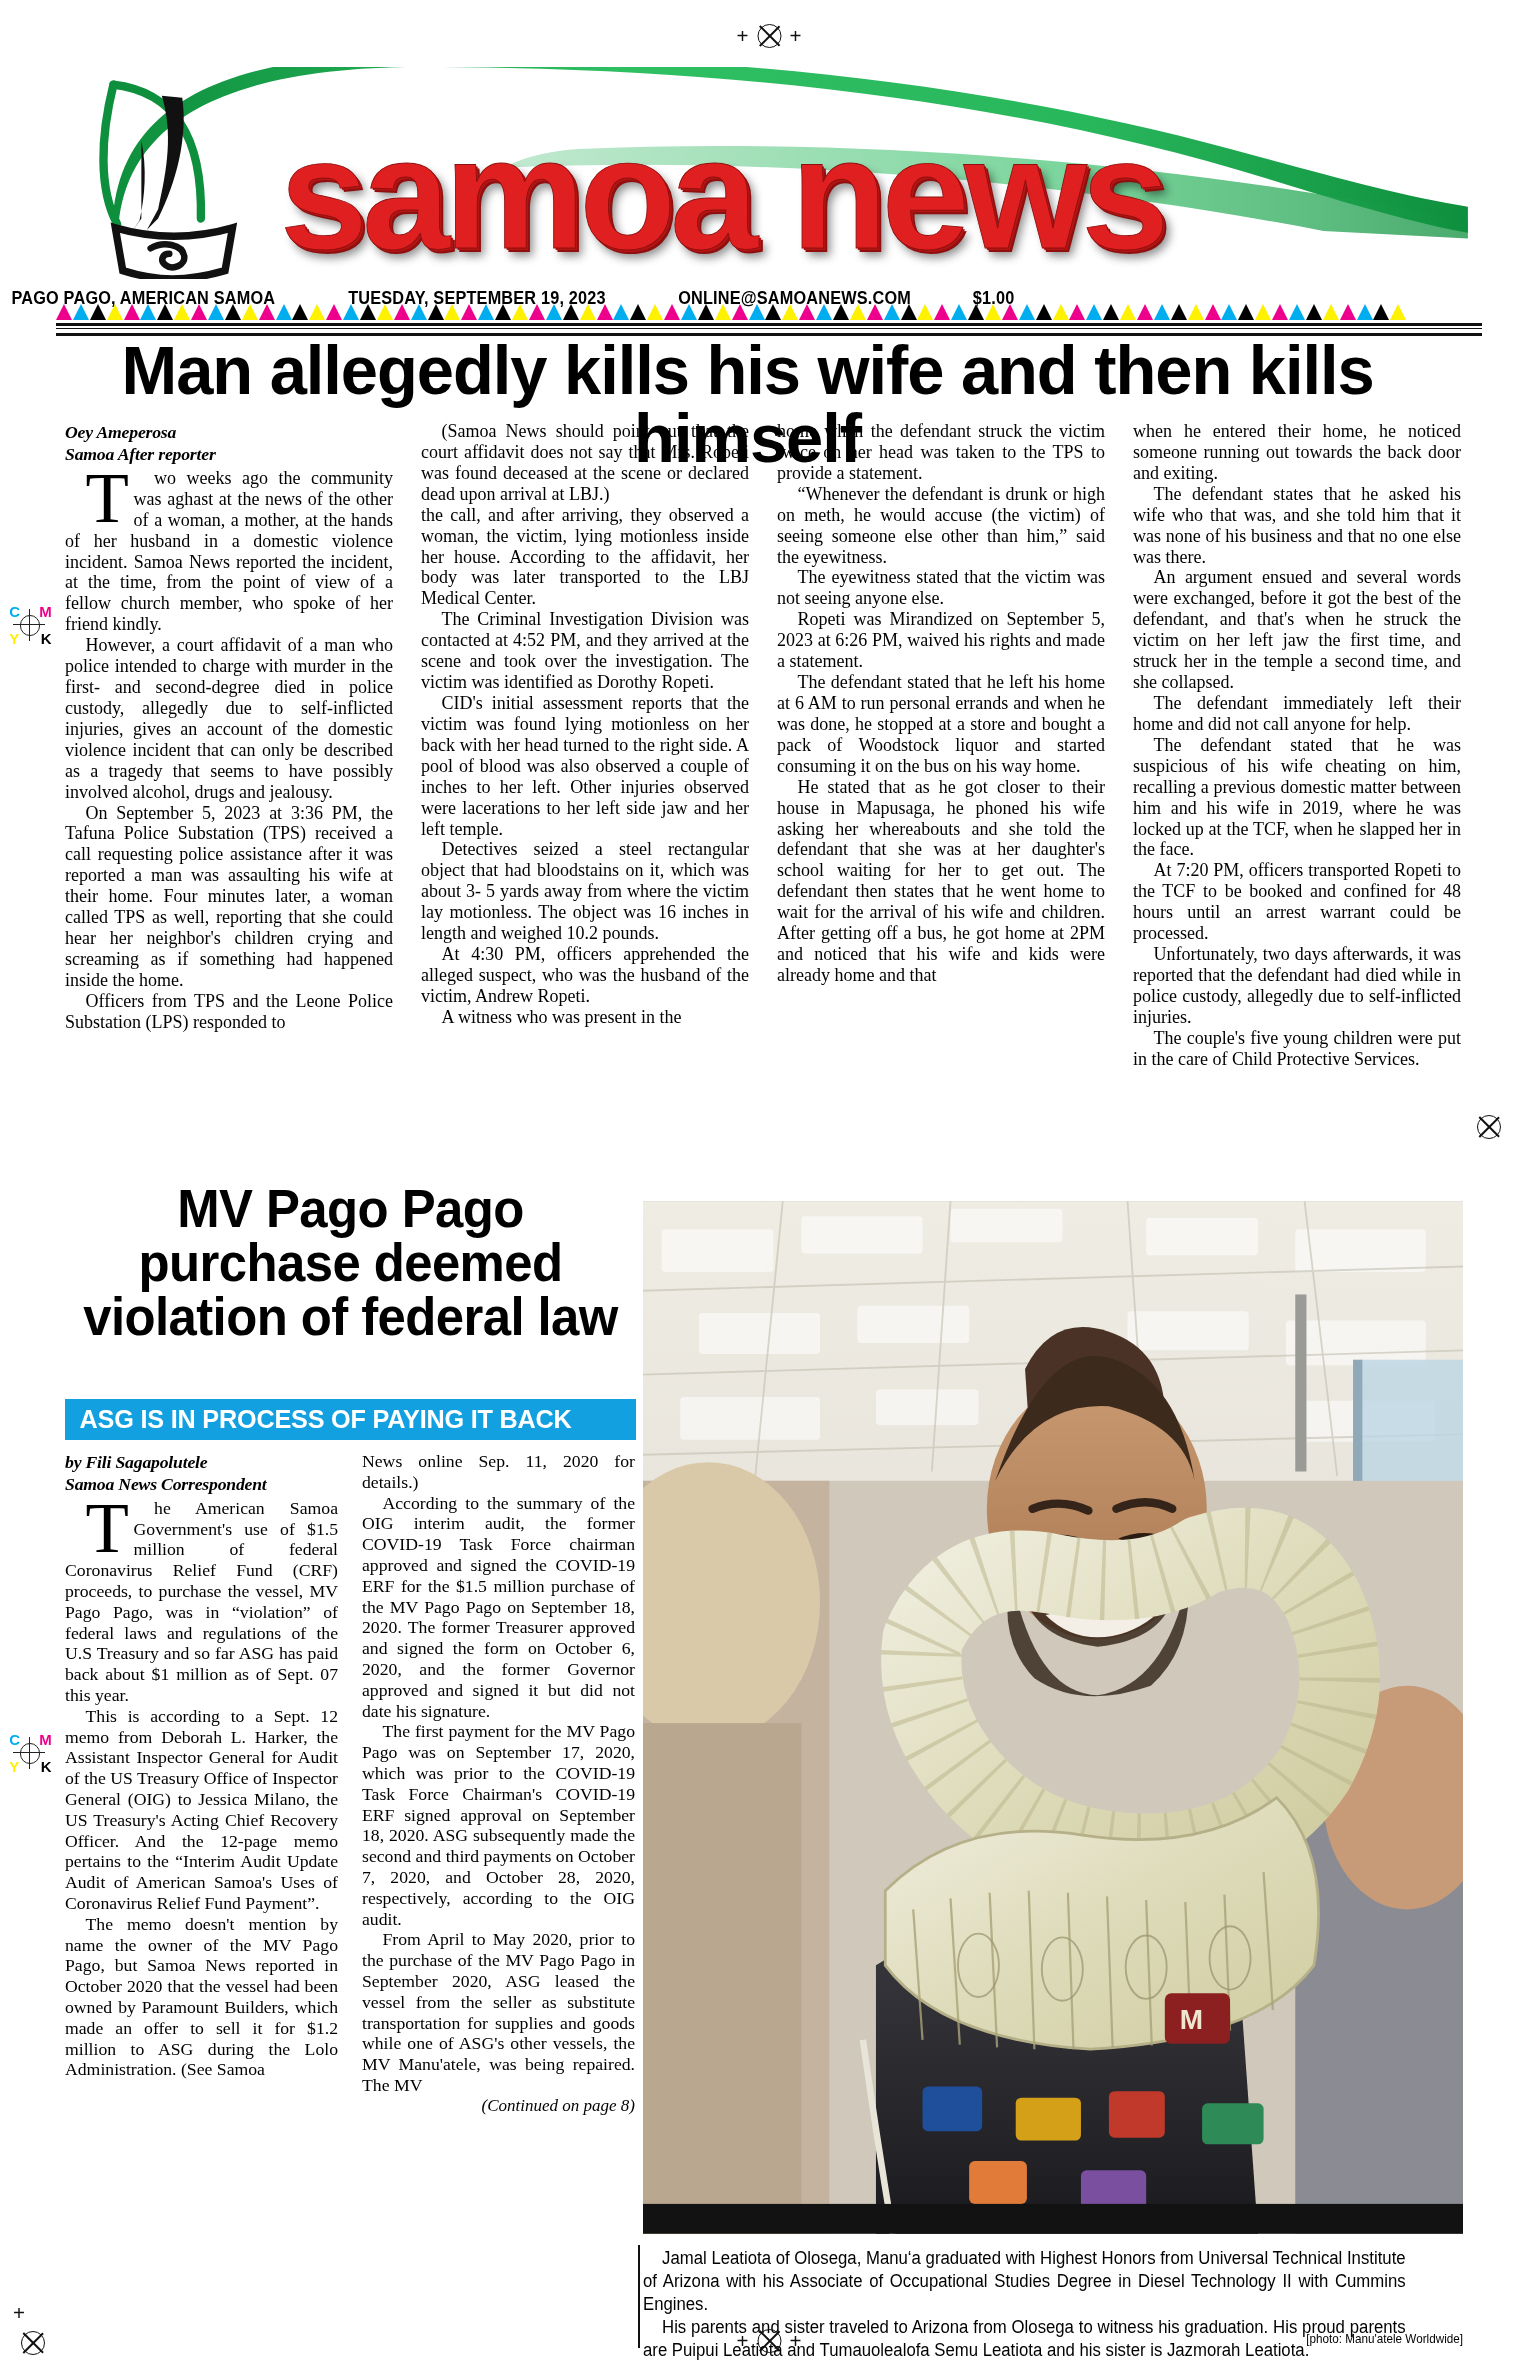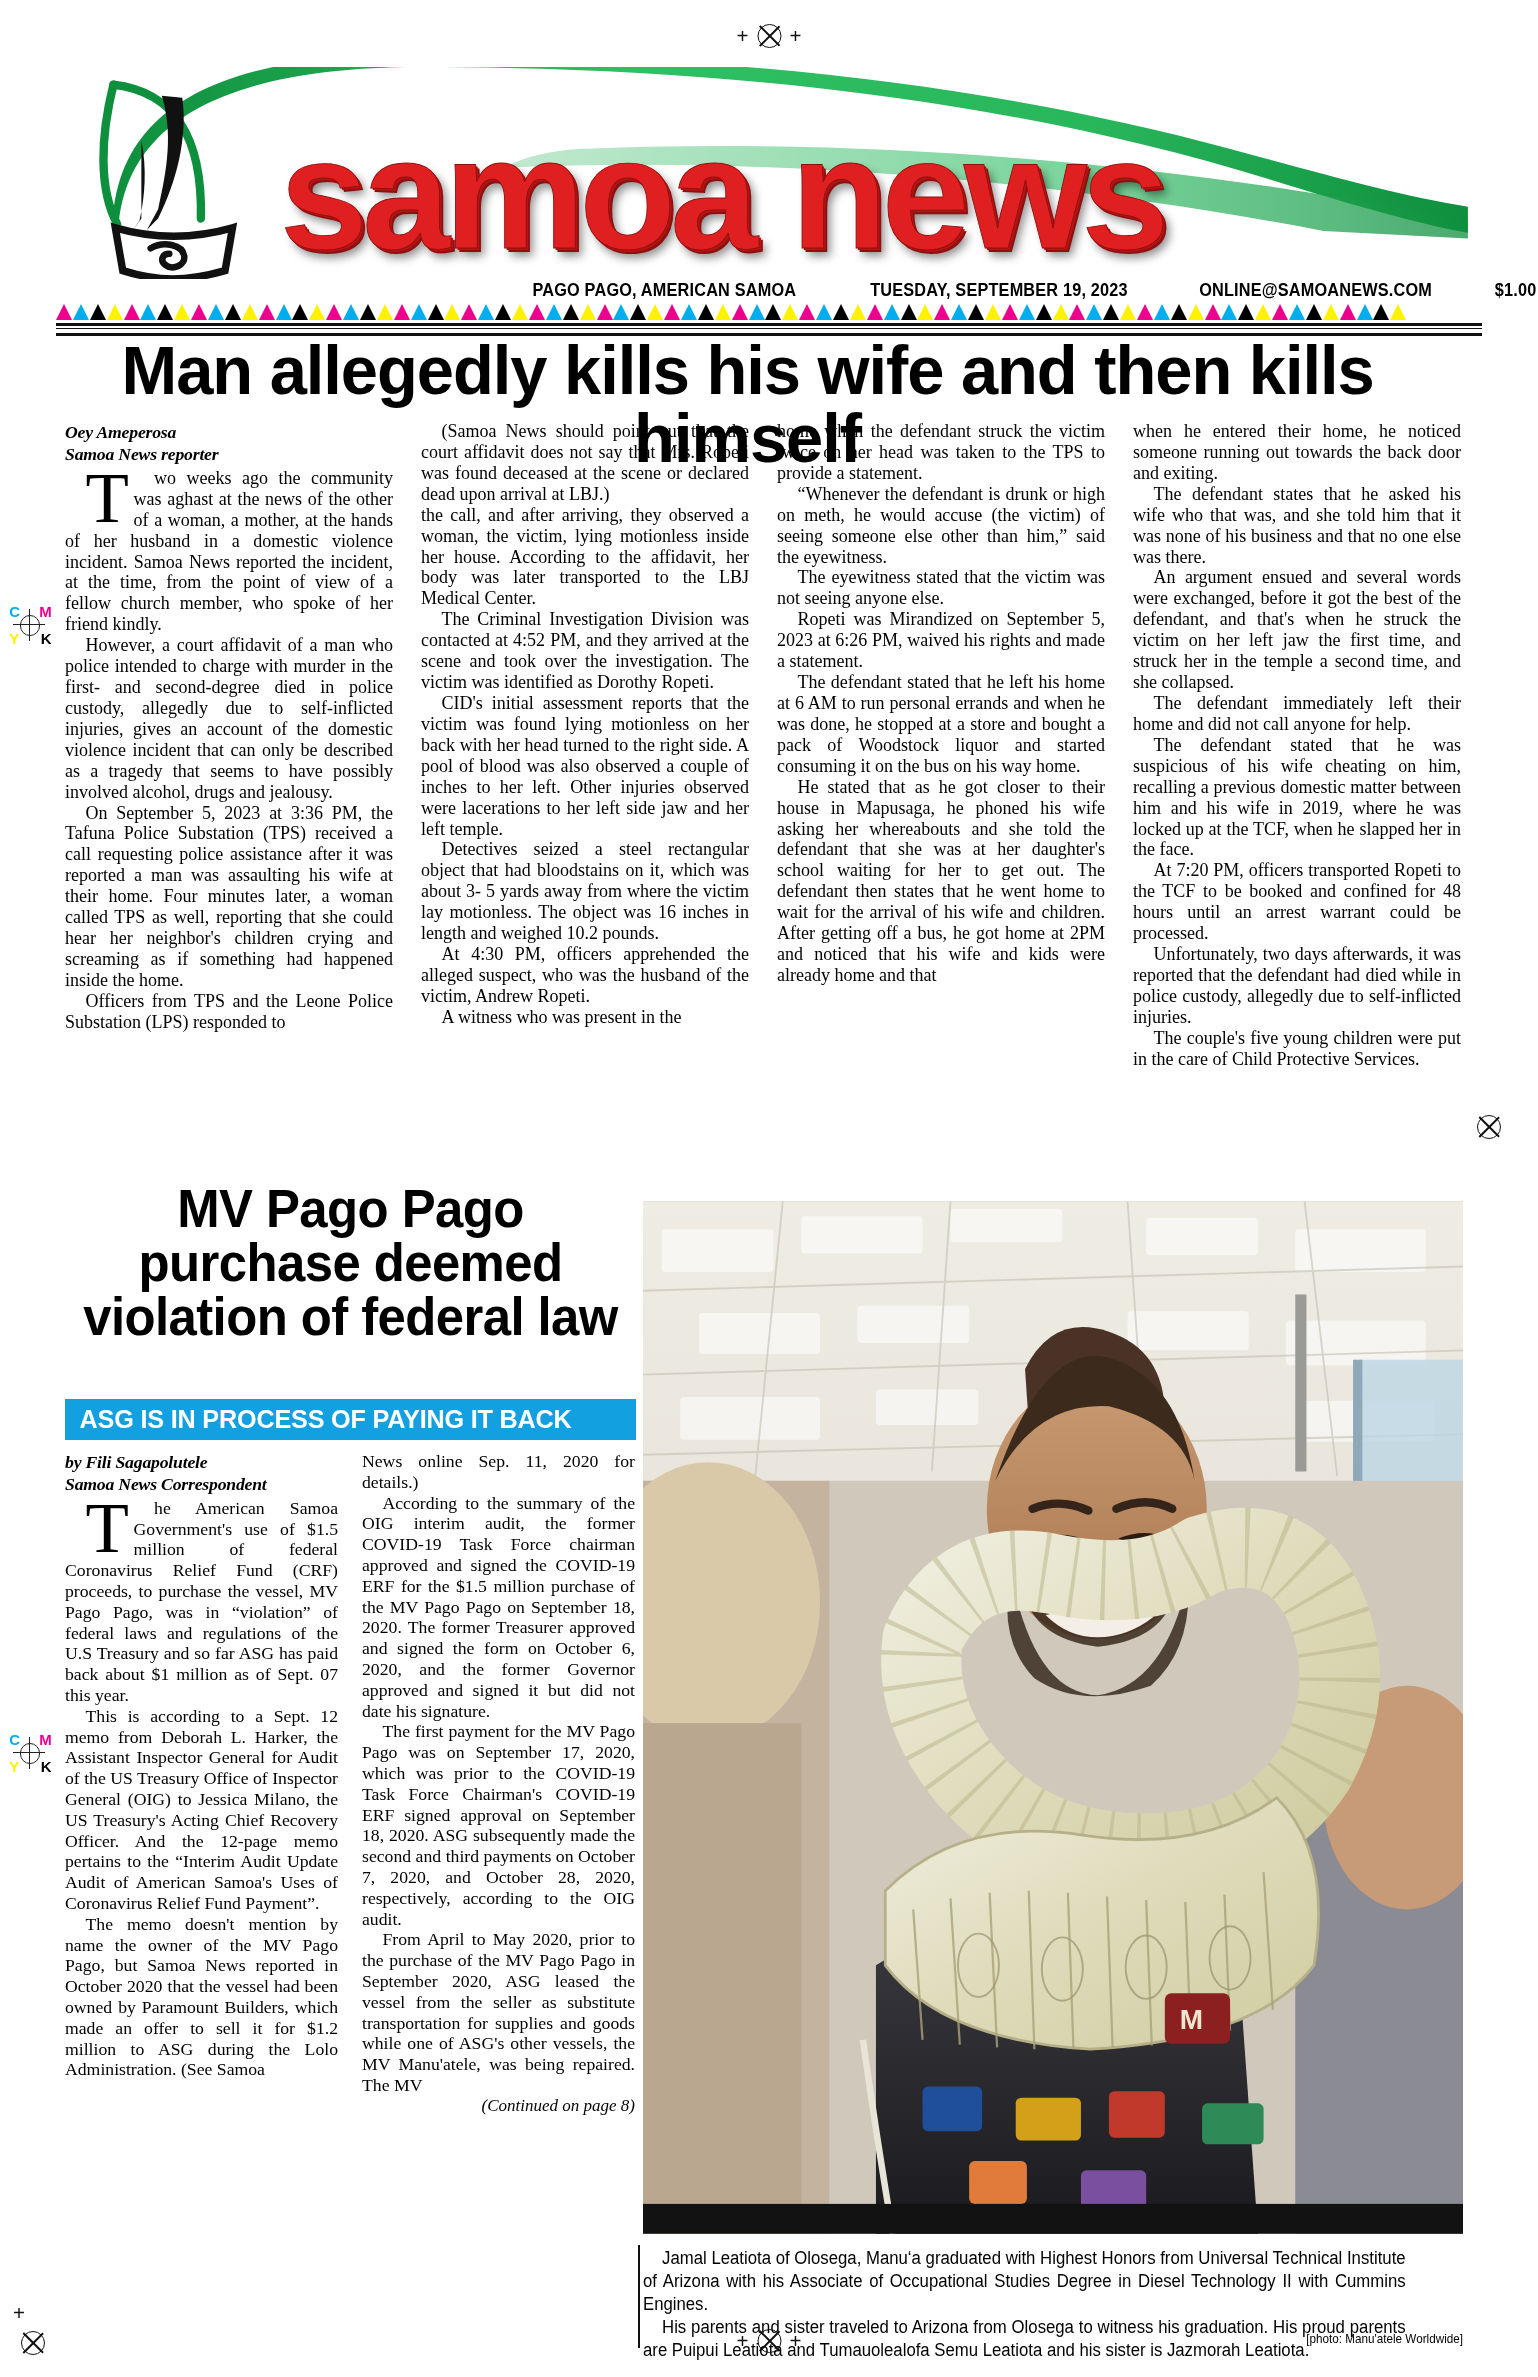--- a/index.html
+++ b/index.html
@@ -25,21 +25,21 @@
 
   
   .masthead{position:absolute;left:0;top:56px;width:1538px;height:238px;}
   .logo-icon{position:absolute;left:93px;top:23px;width:186px;height:200px;}
   .swoosh{position:absolute;left:112px;top:11.2px;width:1361px;height:177px;}
   .wordmark{position:absolute;left:280px;top:58px;font-family:"Liberation Sans",sans-serif;
     font-weight:bold;font-size:158px;letter-spacing:-5.6px;line-height:1;
     color:#E02020;
     text-shadow:1.9px 1.9px 0 #b31414, 3.7px 3.7px 0 #8f0f0f, 6.5px 7.5px 9.3px rgba(0,0,0,.45);
     -webkit-text-stroke:0.9px #8f0f0f;}
-  .infoline{position:absolute;left:0;top:224px;width:1538px;text-align:right;}
+  .infoline{position:absolute;left:0;top:232px;width:1538px;text-align:left;}
   .infoline span{font-family:"Liberation Sans",sans-serif;font-weight:bold;font-size:17.7px;letter-spacing:0.2px;
     display:inline-block;transform:scaleX(.92);transform-origin:center;}
   .infoline .gap{display:inline-block;width:43px;}
 
   
   .tri-strip{position:absolute;left:56px;top:304px;width:1426px;height:16px;overflow:hidden;display:flex;}
   .tri{width:0;height:0;border-left:8.4px solid transparent;border-right:8.4px solid transparent;border-bottom:16px solid #000;margin-right:0.9px;}
   .rule-a{position:absolute;left:56px;top:323px;width:1426px;height:2.8px;background:#111;}
   .rule-b{position:absolute;left:56px;top:328px;width:1426px;height:1.4px;background:#111;}
   .rule-c{position:absolute;left:56px;top:333px;width:1426px;height:2.8px;background:#111;}
@@ -228,21 +228,21 @@
   </div>
 <div class="rule-a"></div>
 <div class="rule-b"></div>
 <div class="rule-c"></div>
 
 <div class="main-headline">Man allegedly kills his wife and then kills himself</div>
 
 <div class="story1">
   <div class="col">
     <div class="byline">Oey Ameperosa</div>
-    <div class="byline" style="margin-top:-3.7px">Samoa News reporter</div>
+    <div class="byline" style="margin-top:-3.7px">Samoa After reporter</div>
     <div class="body-txt">
       <p class="dropcap-p">Two weeks ago the community was aghast at the news of the other of a woman, a mother, at the hands of her husband in a domestic violence incident. Samoa News reported the incident, at the time, from the point of view of a fellow church member, who spoke of her friend kindly.</p>
       <p>However, a court affidavit of a man who police intended to charge with murder in the first- and second-degree died in police custody, allegedly due to self-inflicted injuries, gives an account of the domestic violence incident that can only be described as a tragedy that seems to have possibly involved alcohol, drugs and jealousy.</p>
       <p>On September 5, 2023 at 3:36 PM, the Tafuna Police Substation (TPS) received a call requesting police assistance after it was reported a man was assaulting his wife at their home. Four minutes later, a woman called TPS as well, reporting that she could hear her neighbor's children crying and screaming as if something had happened inside the home.</p>
       <p>Officers from TPS and the Leone Police Substation (LPS) responded to</p>
     </div>
   </div>
   <div class="col">
     <div class="body-txt">
       <p>(Samoa News should point out that the court affidavit does not say that Mrs. Ropeti was found deceased at the scene or declared dead upon arrival at LBJ.)</p>

